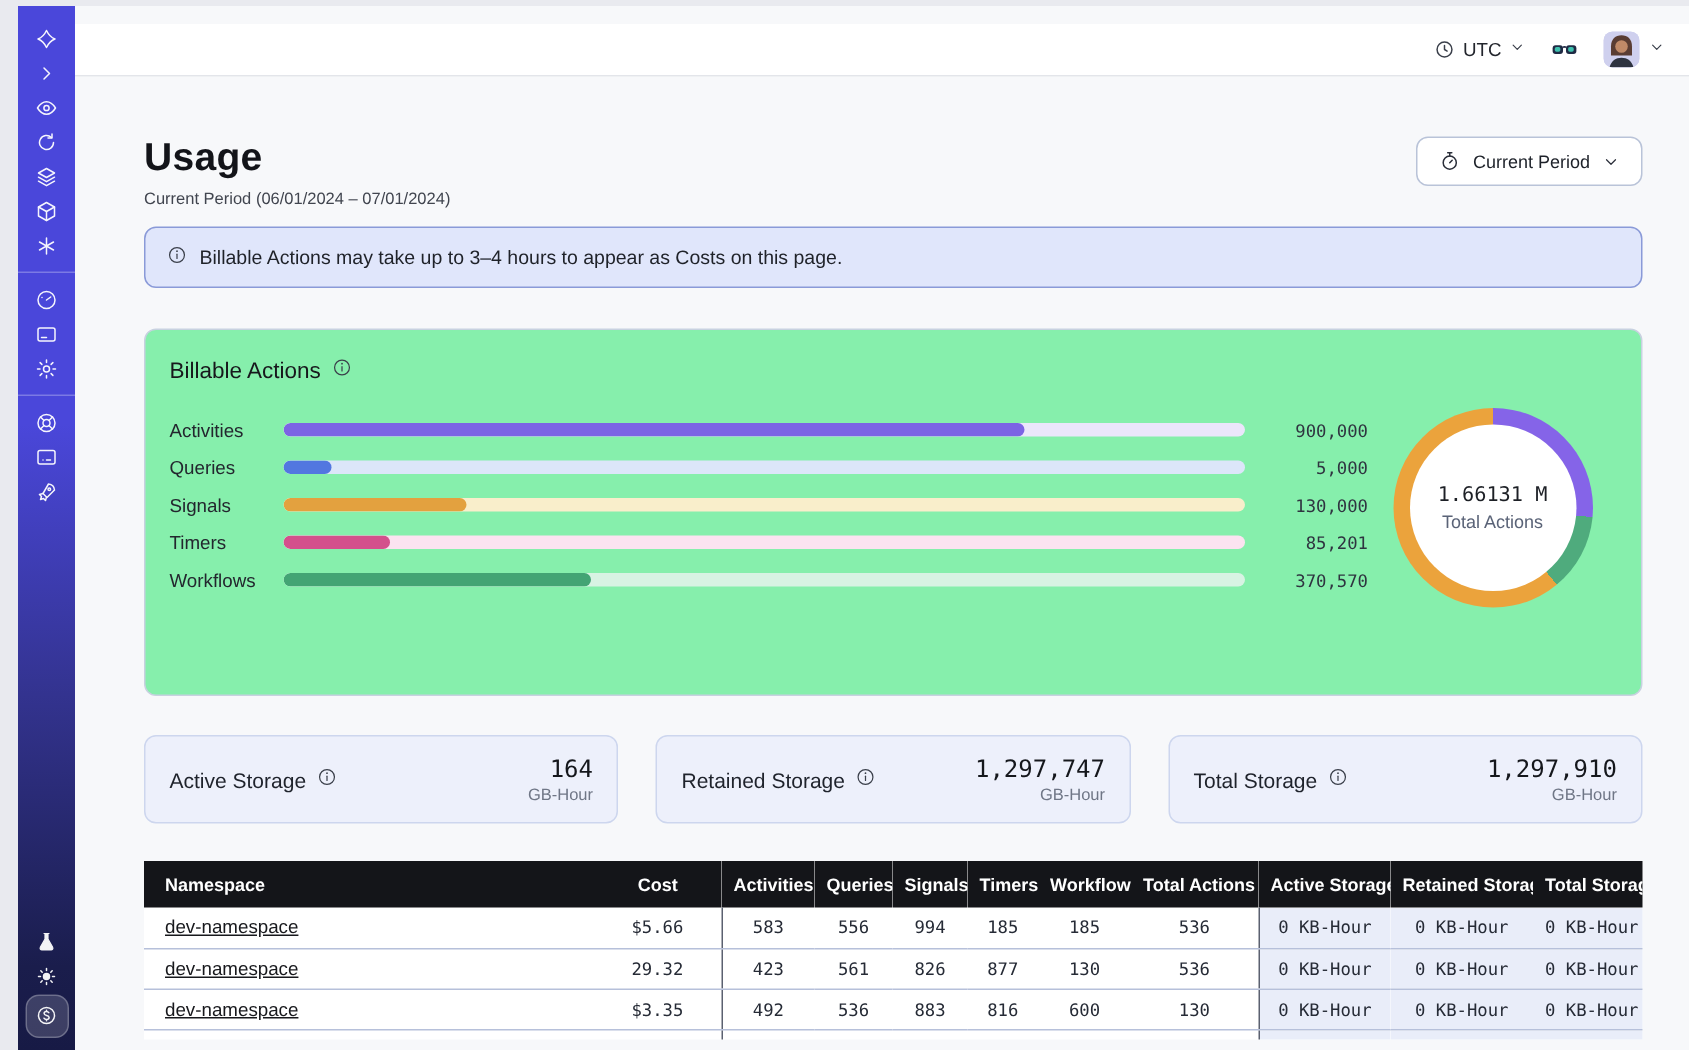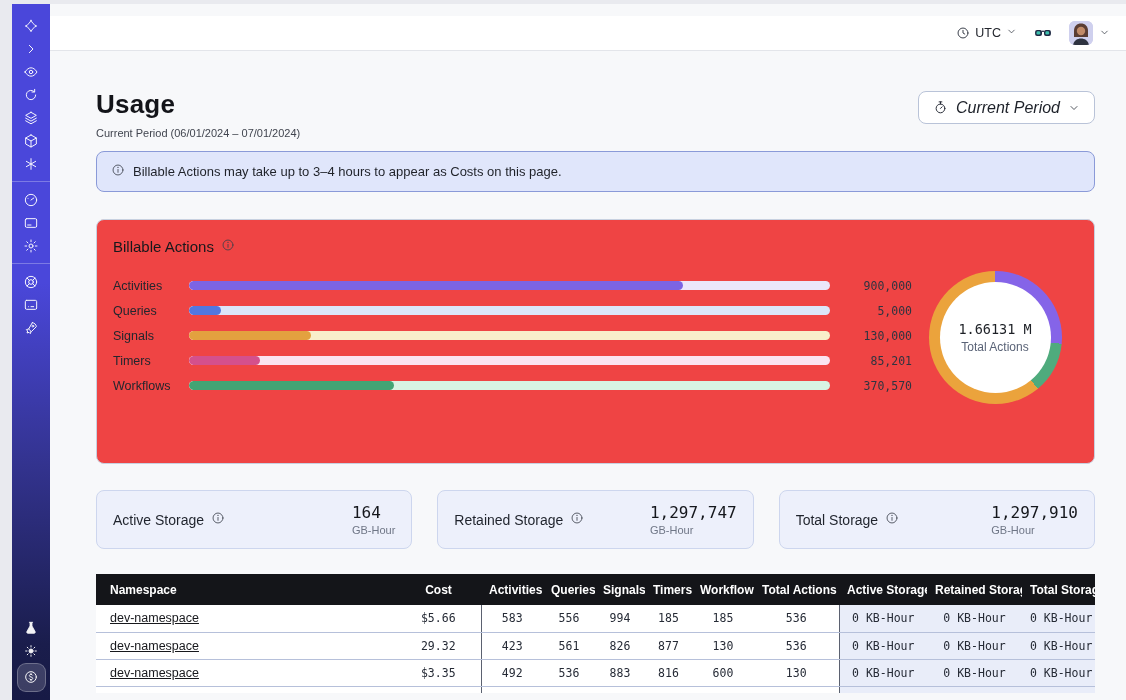--- a/index.html
+++ b/index.html
@@ -26,29 +26,29 @@
   .user-control { display:flex; align-items:center; gap:6px; cursor:pointer; }
   .avatar { width:24px; height:24px; border-radius:6px; background:#cfd0ee; overflow:hidden; }
 
   
   .main { position:absolute; left:38px; top:36px; right:0; bottom:0; padding:0 31px 0 46px; overflow:hidden; }
 
   .title-row { margin-top:49px; display:flex; justify-content:space-between; align-items:flex-start; }
   .page-title { font-size:26px; font-weight:600; letter-spacing:.2px; color:#131419; }
   .page-subtitle { font-size:11px; color:#41454f; margin-top:7px; }
   .period-btn { display:flex; align-items:center; gap:8px; height:33px; padding:0 14px; background:#fff;
-    border:1px solid #b9c3d8; border-radius:8px; font-size:16px; color:#1d2129; cursor:pointer; margin-top:2px;font-style:italic; }
+    border:1px solid #b9c3d8; border-radius:8px; font-size:12px; color:#1d2129; cursor:pointer; margin-top:2px; }
   .period-btn svg { stroke:#2a2e39; fill:none; stroke-width:1.6; stroke-linecap:round; stroke-linejoin:round; }
 
   .banner { margin-top:12px; background:#e0e6fb; border:1px solid #8a9ad8; border-radius:8px; height:41px;
     display:flex; align-items:center; padding:0 14px; gap:8px; font-size:13px; color:#1f2229; }
   .info-icn svg { stroke:#3a3f4a; fill:none; stroke-width:1.4; stroke-linecap:round; }
 
   
-  .card { margin-top:27px; background:#ef4444; border:1px solid #c8d1e0; border-radius:8px; padding:18px 16px 18px; height:245px; position:relative; }
+  .card { margin-top:27px; background:#86efac; border:1px solid #c8d1e0; border-radius:8px; padding:18px 16px 18px; height:245px; position:relative; }
   .card-title { font-size:15px; font-weight:500; color:#17181c; display:flex; align-items:center; gap:7px; }
   .segmented { display:inline-flex; margin-top:13px; border:1px solid #c3cce0; border-radius:8px; overflow:hidden; background:#fff; }
   .segment { padding:6px 14px; font-size:13.5px; color:#1c2330; cursor:pointer; background:#fff; border:none; font-family:inherit; }
   .segment.active { background:#b7c3e1; }
   .segment + .segment { border-left:1px solid #c3cce0; }
 
   .chart-flex { display:flex; margin-top:14px; }
   .chart-left { flex:1 1 auto; padding-top:4px; }
   .chart-row { display:flex; align-items:center; height:25px; }
   .chart-label { width:68px; font-size:12.5px; color:#23262e; flex:0 0 auto; }
@@ -61,21 +61,21 @@
   .donut-hole { position:absolute; left:11px; top:11px; width:111px; height:111px; border-radius:50%; background:#fff;
     display:flex; flex-direction:column; align-items:center; justify-content:center; gap:3px; }
   .donut-value { font-family:"DejaVu Sans Mono",monospace; font-size:13.5px; color:#1d2026; }
   .donut-label { font-size:12px; color:#5a6377; }
 
   
   .storage-row { display:flex; gap:25px; margin-top:26px; }
   .storage-card { flex:1 1 0; background:#edf0fb; border:1px solid #cdd6ee; border-radius:8px; height:59px;
     display:flex; align-items:center; justify-content:space-between; padding:0 16px; }
   .storage-label { font-size:14px; color:#1f232c; display:flex; align-items:center; gap:7px; }
-  .storage-right { }
+  .storage-right { text-align:right; }
   .storage-value { font-family:"DejaVu Sans Mono",monospace; font-size:16px; color:#15171c; }
   .storage-unit { font-size:11px; color:#6f7686; margin-top:2px; }
 
   
   .usage-table { width:100%; border-collapse:collapse; margin-top:25px; table-layout:fixed; background:#fff; }
   .usage-table th { background:#141519; color:#fff; font-size:12px; font-weight:600; height:31px; padding:0 8px; white-space:nowrap; overflow:hidden; }
   .usage-table td { height:27px; padding:0 8px; font-family:"DejaVu Sans Mono",monospace; font-size:11.5px; color:#262b36;
     border-bottom:1px solid #b6c0da; white-space:nowrap; overflow:hidden; }
   .usage-table .al { text-align:left; } .usage-table .ar { text-align:center; } .usage-table .ac { text-align:center; }
   .usage-table td.group-l { border-left:1px solid #5b6170; }

